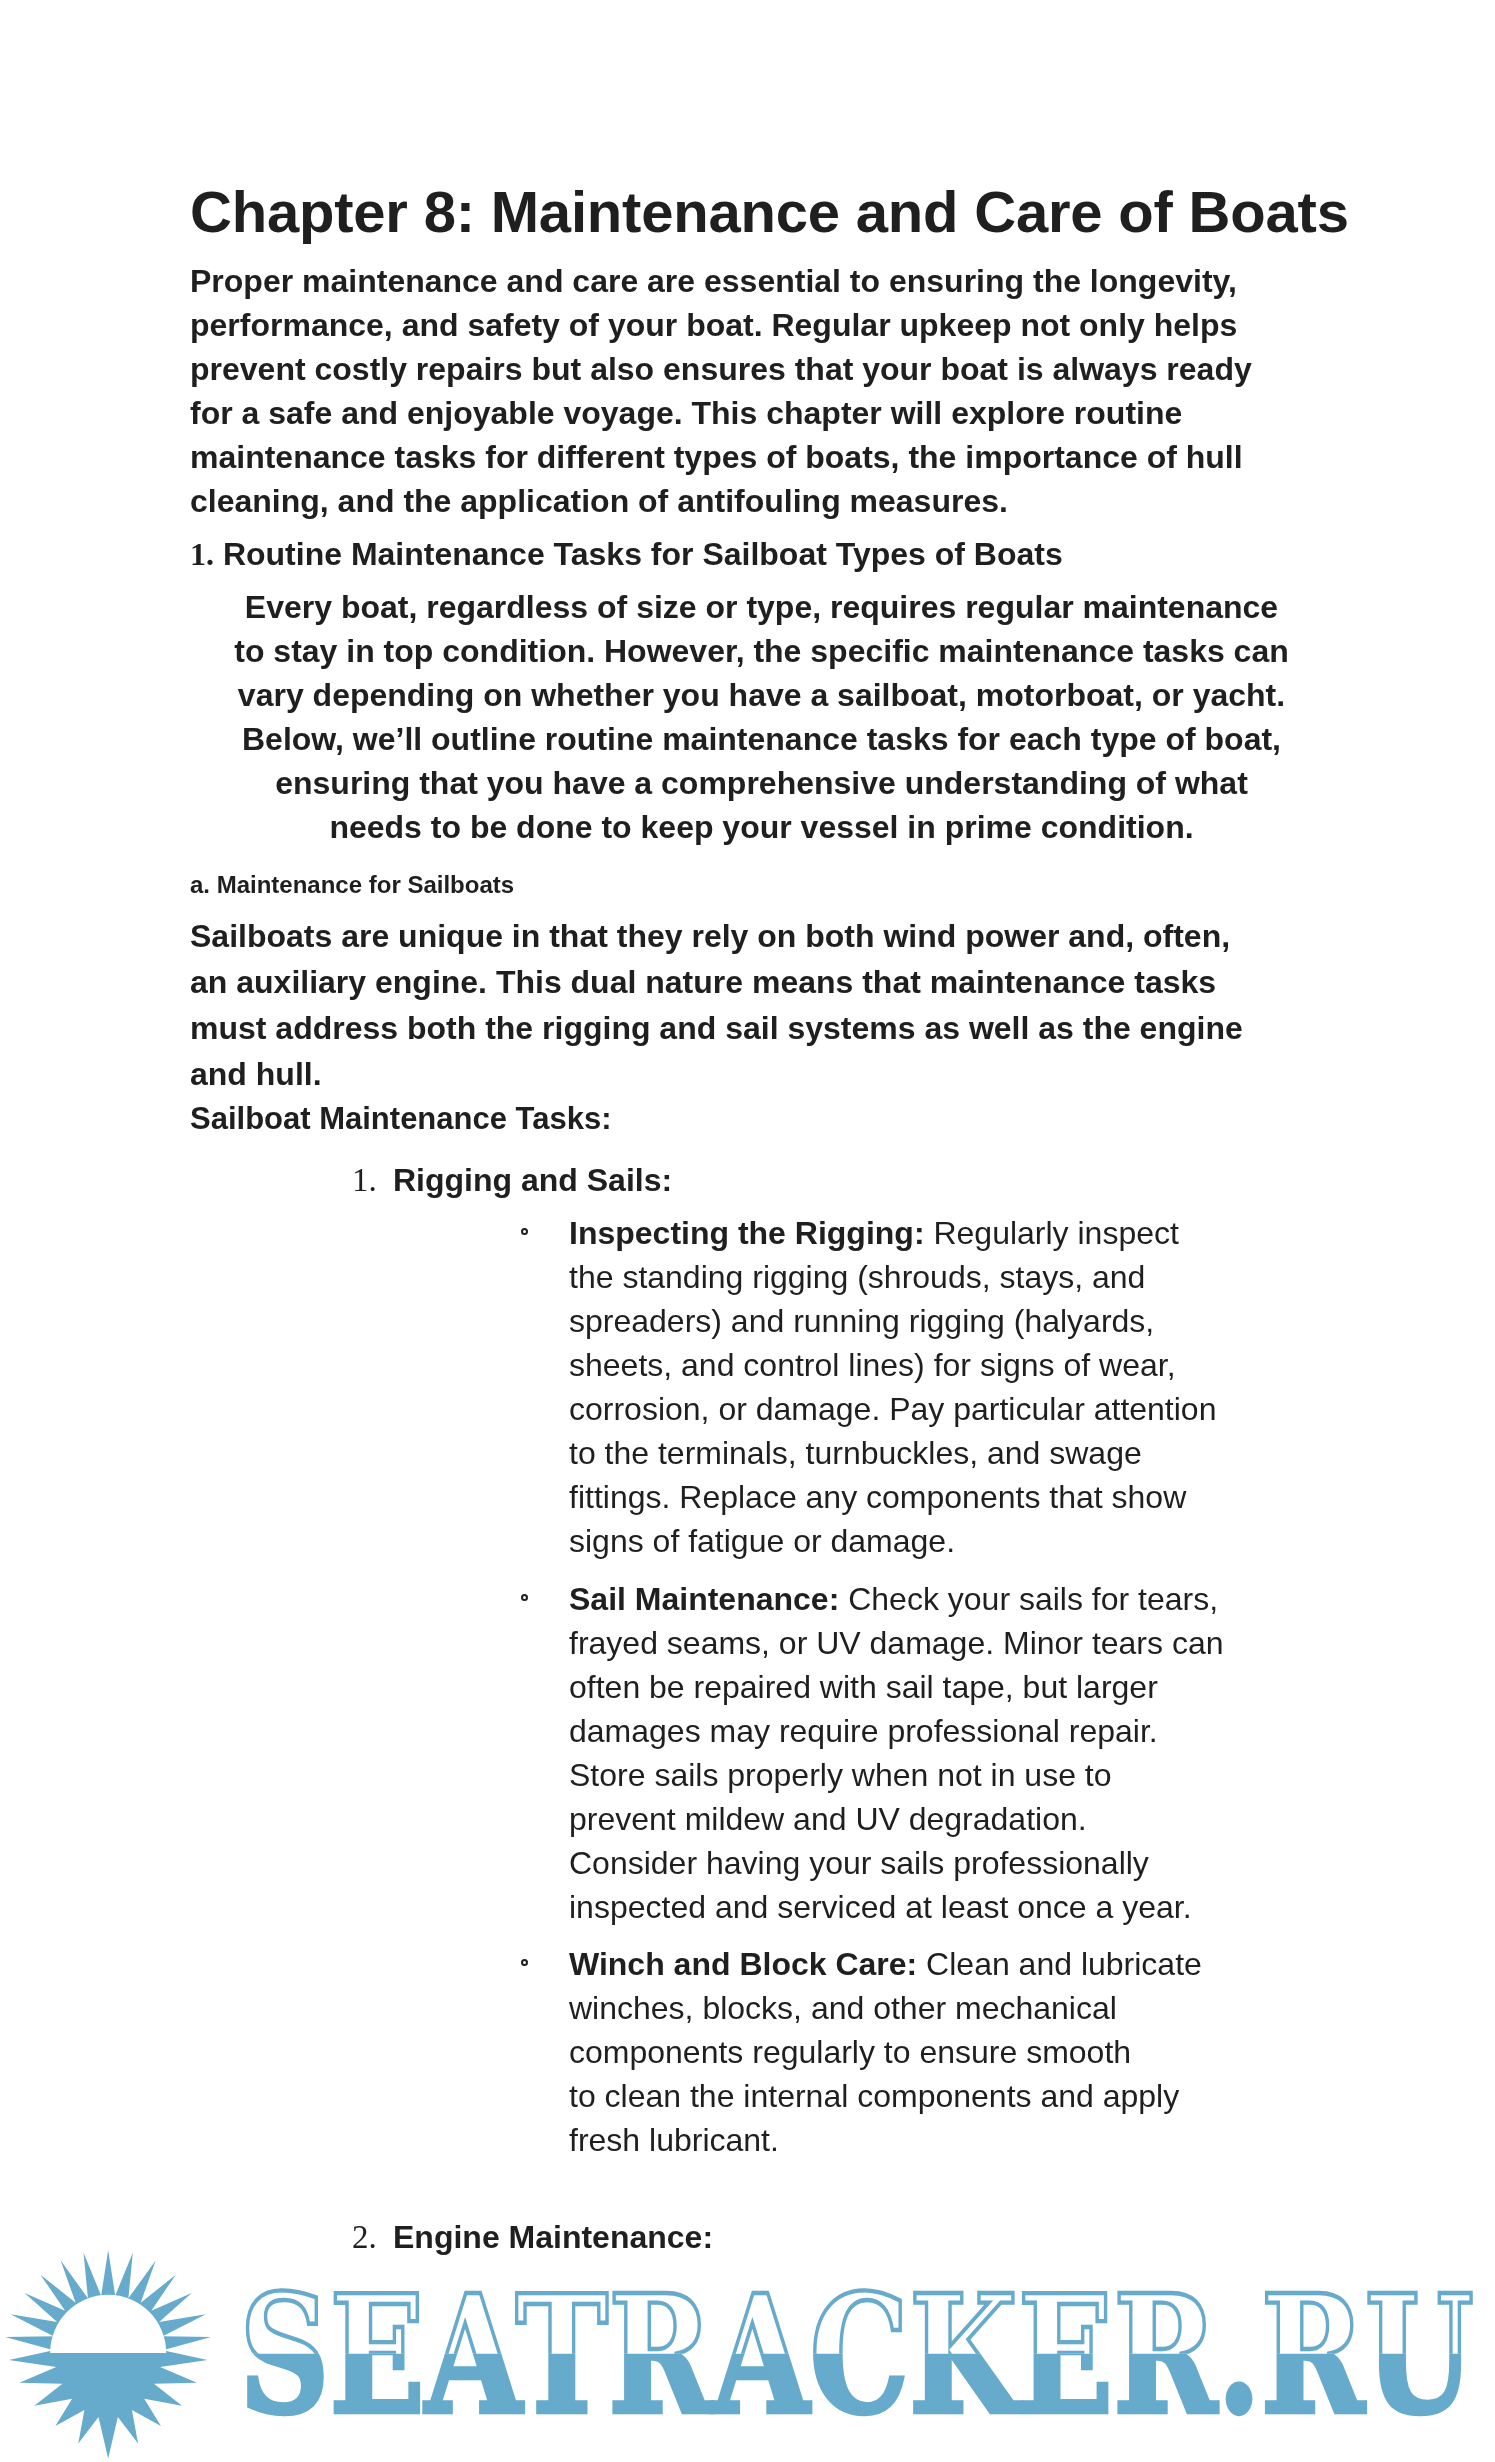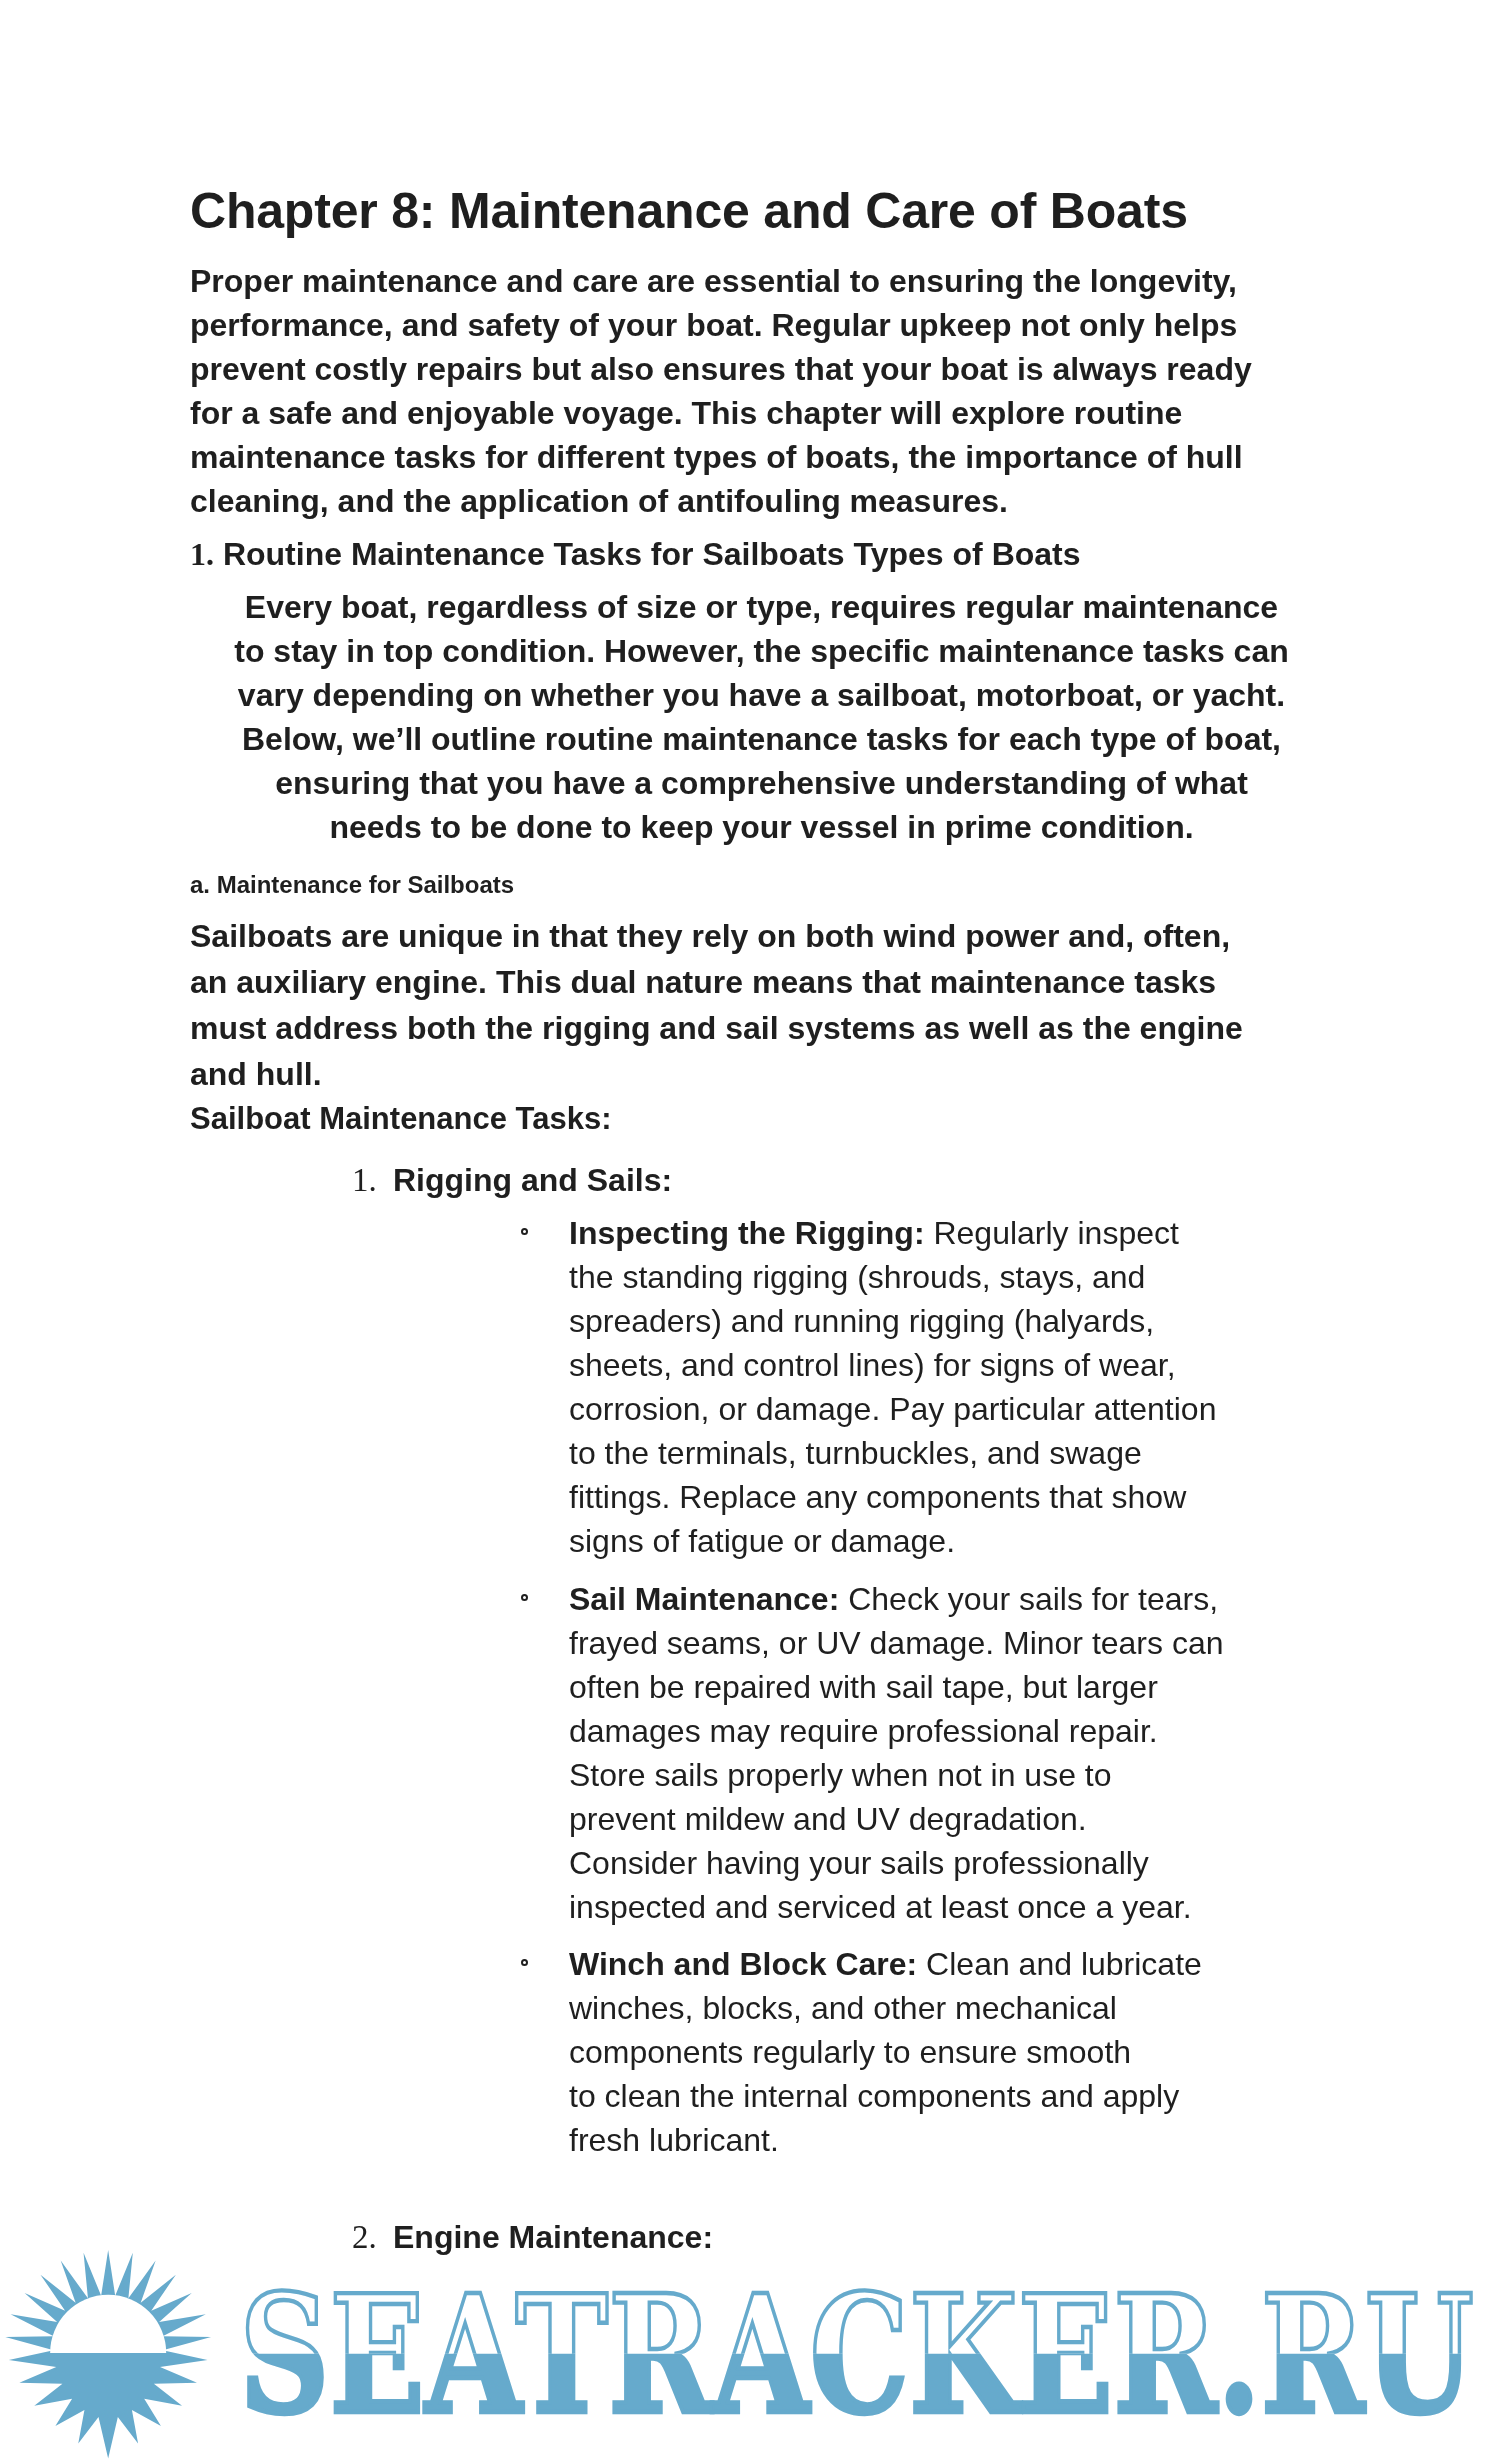--- a/index.html
+++ b/index.html
@@ -16,21 +16,21 @@
     color: #1f1f1f;
   }
   .line {
     position: absolute;
     white-space: nowrap;
     margin: 0;
   }
   .h1 {
     left: 190px;
     top: 185px;
-    font-size: 50px;
+    font-size: 58px;
     font-weight: bold;
     letter-spacing: -0.2px;
     line-height: 53px;
   }
   .body {
     position: absolute;
     left: 190px;
     font-size: 32px;
     line-height: 44px;
     margin: 0;
@@ -120,21 +120,21 @@
   <span class="l">Proper maintenance and care are essential to ensuring the longevity,</span>
   <span class="l">performance, and safety of your boat. Regular upkeep not only helps</span>
   <span class="l">prevent costly repairs but also ensures that your boat is always ready</span>
   <span class="l">for a safe and enjoyable voyage. This chapter will explore routine</span>
   <span class="l">maintenance tasks for different types of boats, the importance of hull</span>
   <span class="l">cleaning, and the application of antifouling measures.</span>
 </p>
 
 <h2 class="h2" style="top:535px;margin:0;">
   <span class="num">1.</span>
-  <span>Routine Maintenance Tasks for Sailboats Types of Boats</span>
+  <span>Routine Maintenance Tasks for Sailboat Types of Boats</span>
 </h2>
 
 <p class="body" style="top:585px;text-align:center;">
   <span class="l">Every boat, regardless of size or type, requires regular maintenance</span>
   <span class="l">to stay in top condition. However, the specific maintenance tasks can</span>
   <span class="l">vary depending on whether you have a sailboat, motorboat, or yacht.</span>
   <span class="l">Below, we’ll outline routine maintenance tasks for each type of boat,</span>
   <span class="l">ensuring that you have a comprehensive understanding of what</span>
   <span class="l">needs to be done to keep your vessel in prime condition.</span>
 </p>

